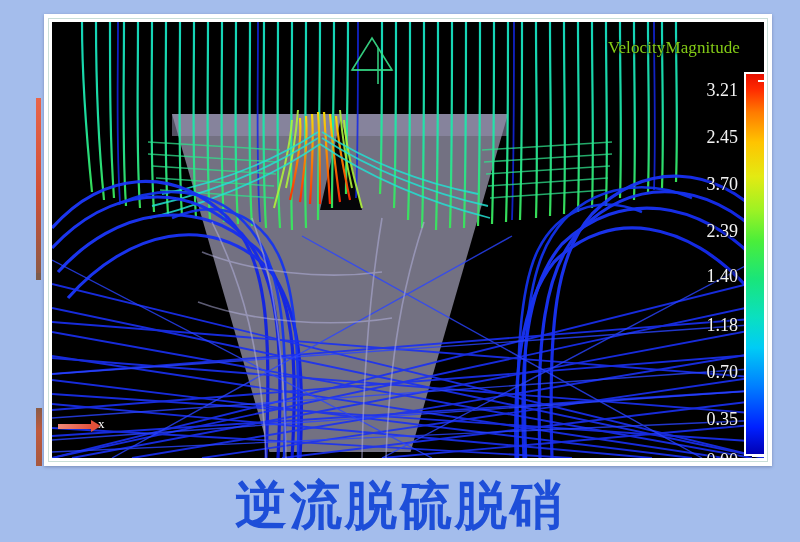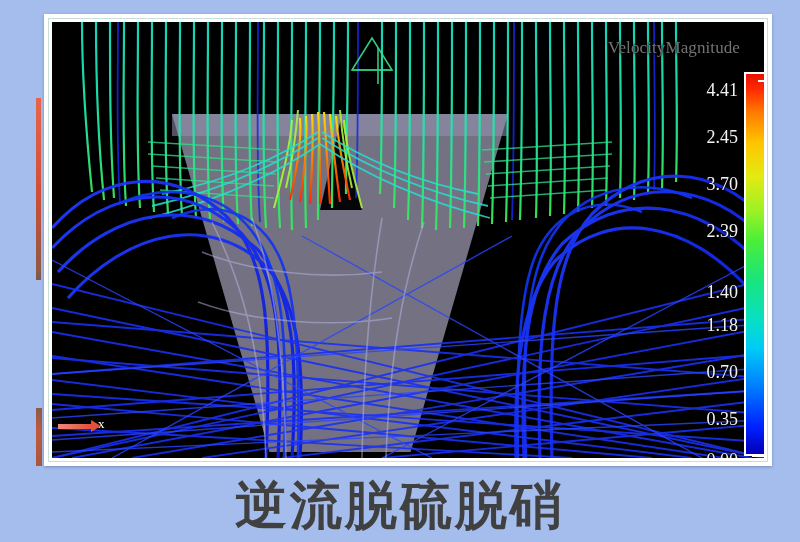--- a/index.html
+++ b/index.html
@@ -124,21 +124,21 @@
     top: 8px;
     width: 250px;
     height: 430px;
   }
   #scalar-bar-title {
     position: absolute;
     left: 0;
     top: 8px;
     width: 218px;
     text-align: right;
-    color: #737373;
+    color: #84cc16;
     font-family: "Liberation Serif", serif;
     font-size: 17px;
     letter-spacing: .1px;
     white-space: nowrap;
     text-shadow: 0 0 2px #000, 0 0 4px #000;
   }
   #scalar-bar-gradient {
     position: absolute;
     left: 222px;
     top: 42px;
@@ -215,21 +215,21 @@
     text-shadow: 0 0 2px #000;
   }
 
   
   #caption {
     position: absolute;
     left: 0;
     top: 474px;
     width: 800px;
     text-align: center;
-    color: #404040;
+    color: #1d4ed8;
     font-family: "DejaVu Sans", sans-serif;
     font-weight: bold;
     font-size: 52px;
     letter-spacing: 3px;
     line-height: 62px;
   }
 </style>
 </head>
 <body>
 
@@ -422,25 +422,25 @@
           <path d="M150,230 C200,250 270,258 330,250"></path>
           <path d="M146,280 C200,300 280,306 340,296"></path>
         </g>
       </svg>
 
       <div id="scalar-bar-group">
         <div id="scalar-bar-title">VelocityMagnitude</div>
 
         <div id="scalar-bar-gradient"></div>
 
-        <div class="tick-label" style="top:50px">4.41</div>
+        <div class="tick-label" style="top:50px">3.21</div>
         <div class="tick-label" style="top:97px">2.45</div>
         <div class="tick-label" style="top:144px">3.70</div>
         <div class="tick-label" style="top:191px">2.39</div>
-        <div class="tick-label" style="top:252px">1.40</div>
+        <div class="tick-label" style="top:236px">1.40</div>
         <div class="tick-label" style="top:285px">1.18</div>
         <div class="tick-label" style="top:332px">0.70</div>
         <div class="tick-label" style="top:379px">0.35</div>
         <div class="tick-label" style="top:420px">0.00</div>
 
         <div id="range-max-tick"></div>
         <div id="range-min-tick"></div>
 
       </div>
 

